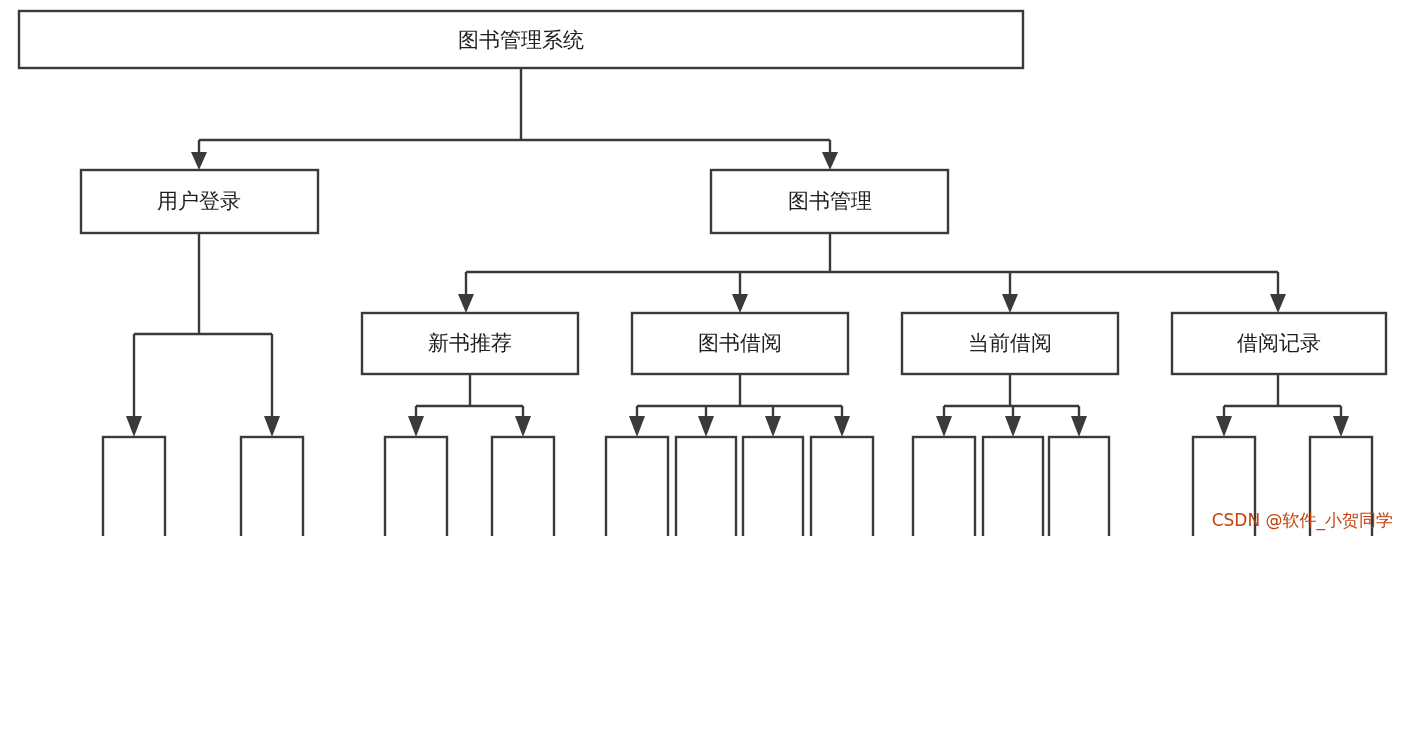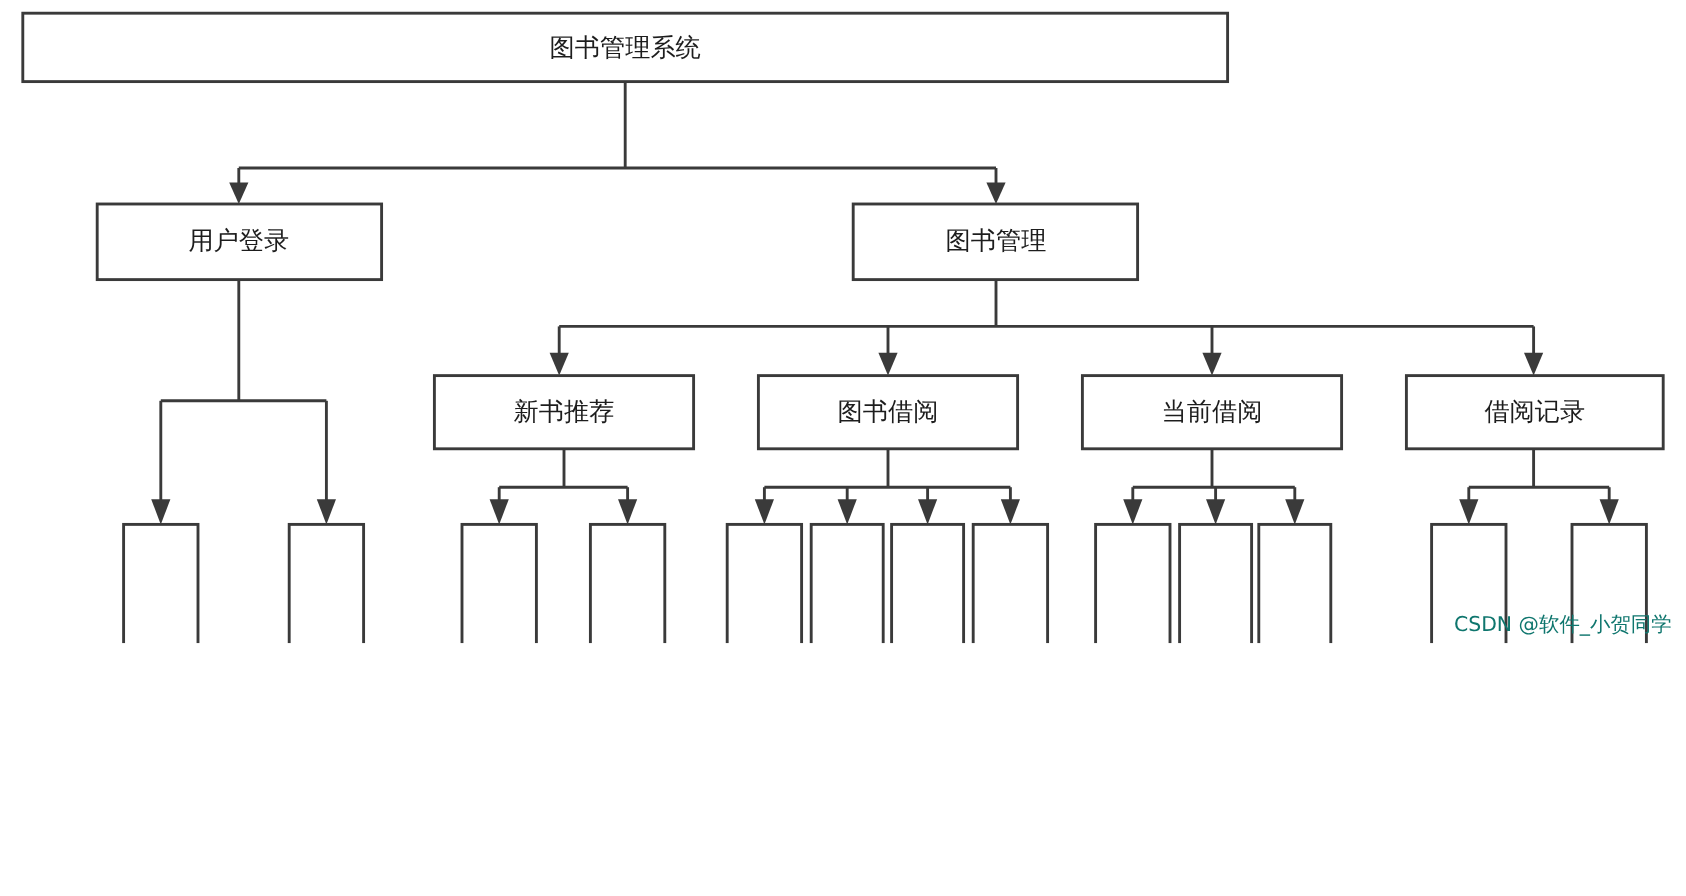--- a/index.html
+++ b/index.html
@@ -62,21 +62,21 @@
     align-items: flex-start;
     justify-content: center;
     pointer-events: none;
   }
   .watermark {
     position: absolute;
     right: 12px;
     bottom: 4px;
     font-family: "DejaVu Sans", "Liberation Sans", sans-serif;
     font-size: 17px;
-    color: #0f766e;
+    color: #c2410c;
     white-space: nowrap;
     margin-left: 32px;
   }
 </style>
 </head>
 <body>
 
 <div id="chart-root">
 
   <svg id="flow" viewBox="0 0 1405 747">

